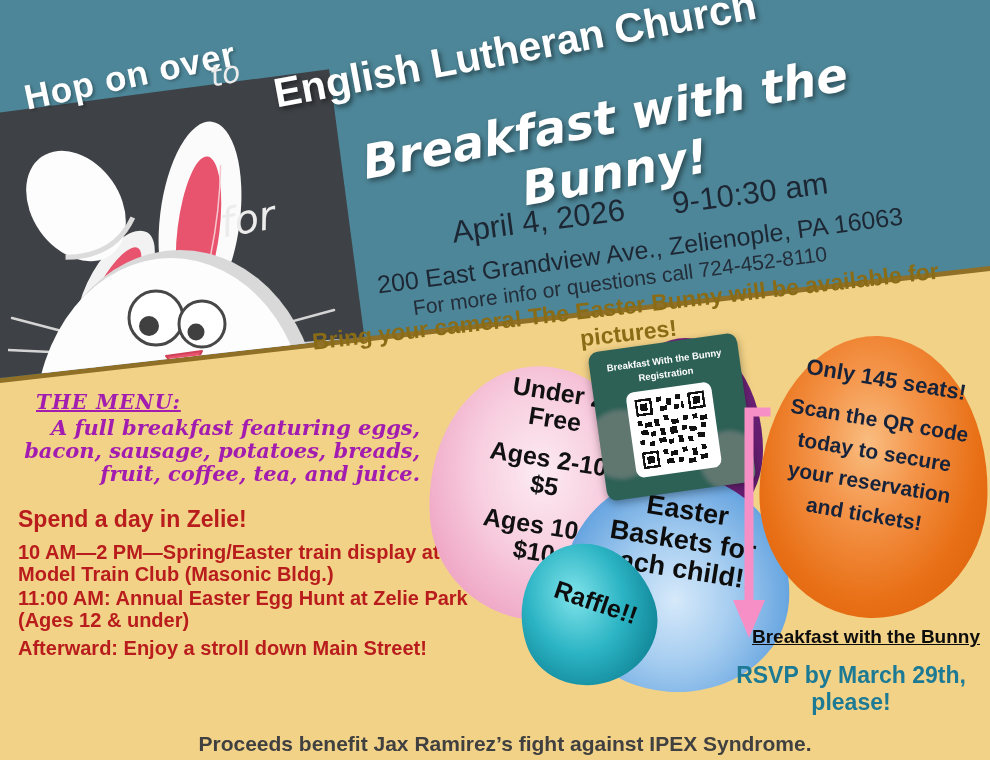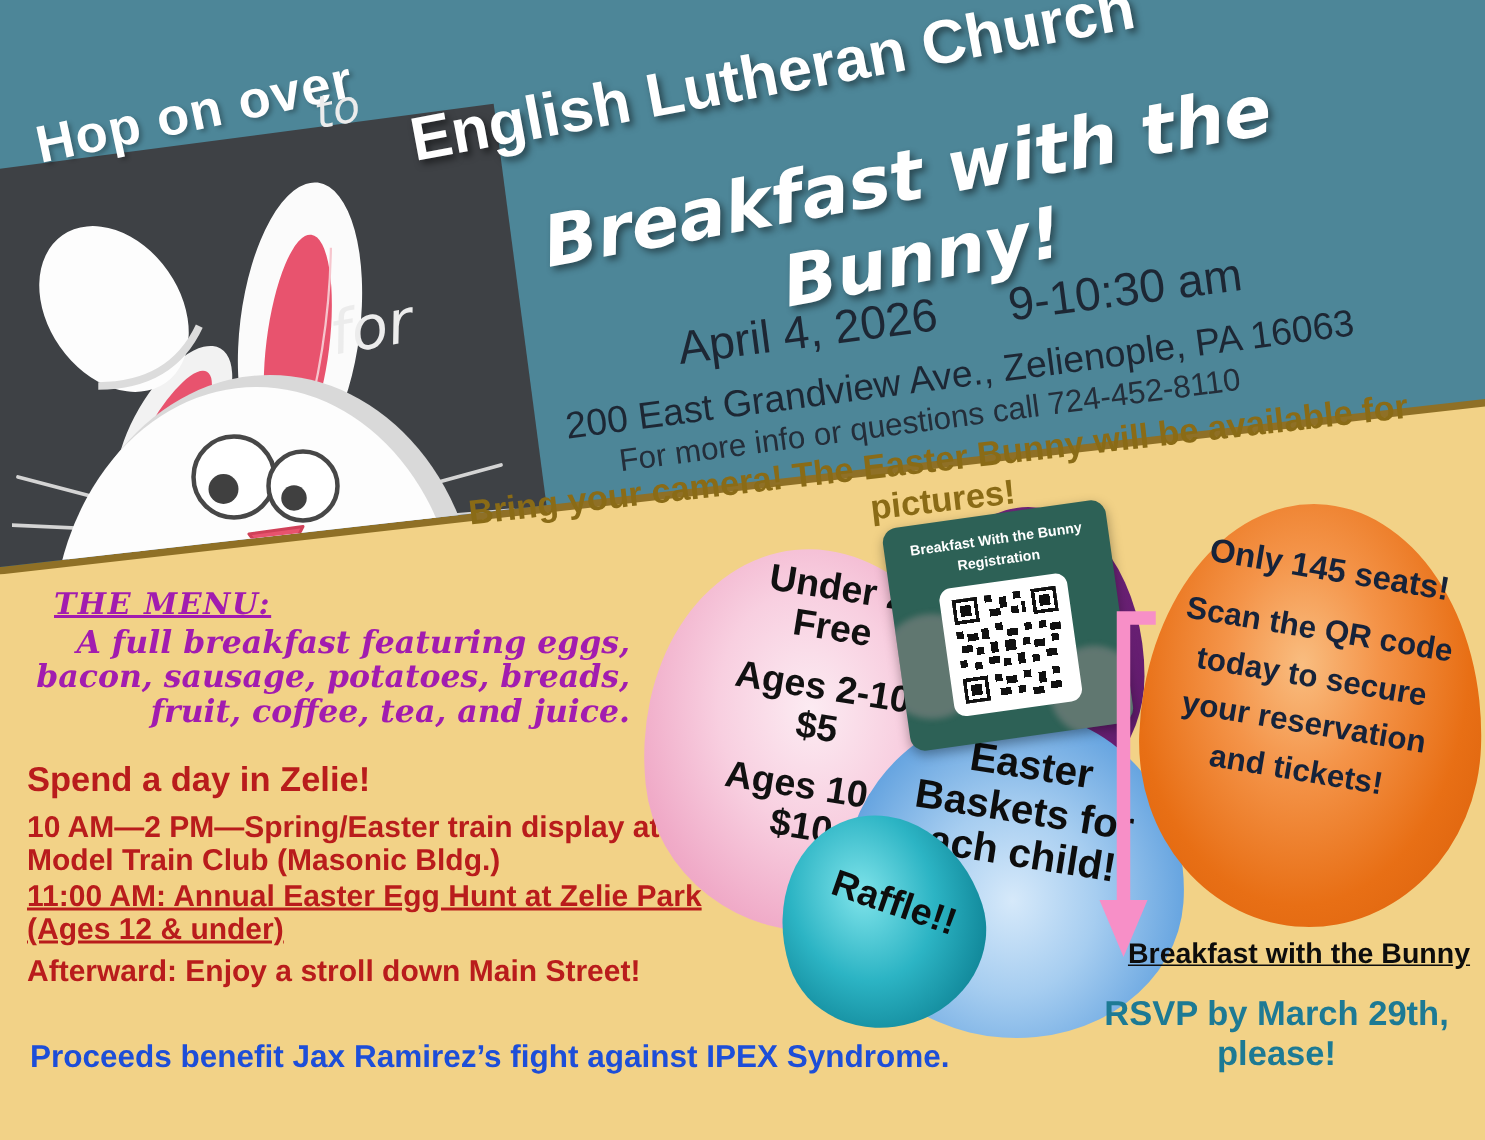--- a/index.html
+++ b/index.html
@@ -37,24 +37,24 @@
 
   
   .camera{left:262px;top:293px;width:730px;text-align:center;transform:rotate(-6.5deg);
           color:#8a6b16;font-size:23px;font-weight:bold;z-index:3;}
   .slab{font-family:"DejaVu Serif",serif;font-weight:bold;color:#a21caf;font-style:italic;}
   .menu-h{left:36px;top:390px;font-size:20px;text-decoration:underline;letter-spacing:1px;}
   .menu-d{left:16px;top:416px;width:404px;text-align:right;font-size:21px;line-height:1.1;}
   .gold{color:#b91c1c;font-weight:bold;}
   .zelie-h{left:18px;top:506px;font-size:23px;}
   .it0{left:18px;top:541px;width:468px;font-size:20px;line-height:1.12;}
-  .it1{left:18px;top:587px;width:472px;font-size:20px;line-height:1.12;text-decoration:underline;}
+  .it1{left:18px;top:587px;width:472px;font-size:20px;line-height:1.12;}
   .it2{left:18px;top:637px;width:450px;font-size:20px;}
-  .proceeds{left:20px;top:693px;width:970px;font-size:21px;
-            font-weight:bold;color:#1d4ed8;}
+  .proceeds{left:20px;top:732px;width:970px;text-align:center;font-size:21px;
+            font-weight:bold;color:#404040;}
   .disclaimer{left:20px;top:728px;width:970px;text-align:center;font-size:14.5px;
               font-weight:bold;color:#7a6018;}
 
   
   .egg{border-radius:50% 50% 50% 50%/57% 57% 43% 43%;}
   .egg-pink{left:428px;top:366px;width:230px;height:255px;transform:rotate(-6deg);
     background:radial-gradient(ellipse at 50% 42%,#fcebf2 0%,#f8cfe0 38%,#f0abc8 72%,#e895ba 100%);
     z-index:3;}
   .price-wrap{left:448px;top:378px;width:195px;transform:rotate(9deg);text-align:center;
     color:#111;font-weight:bold;z-index:4;}

